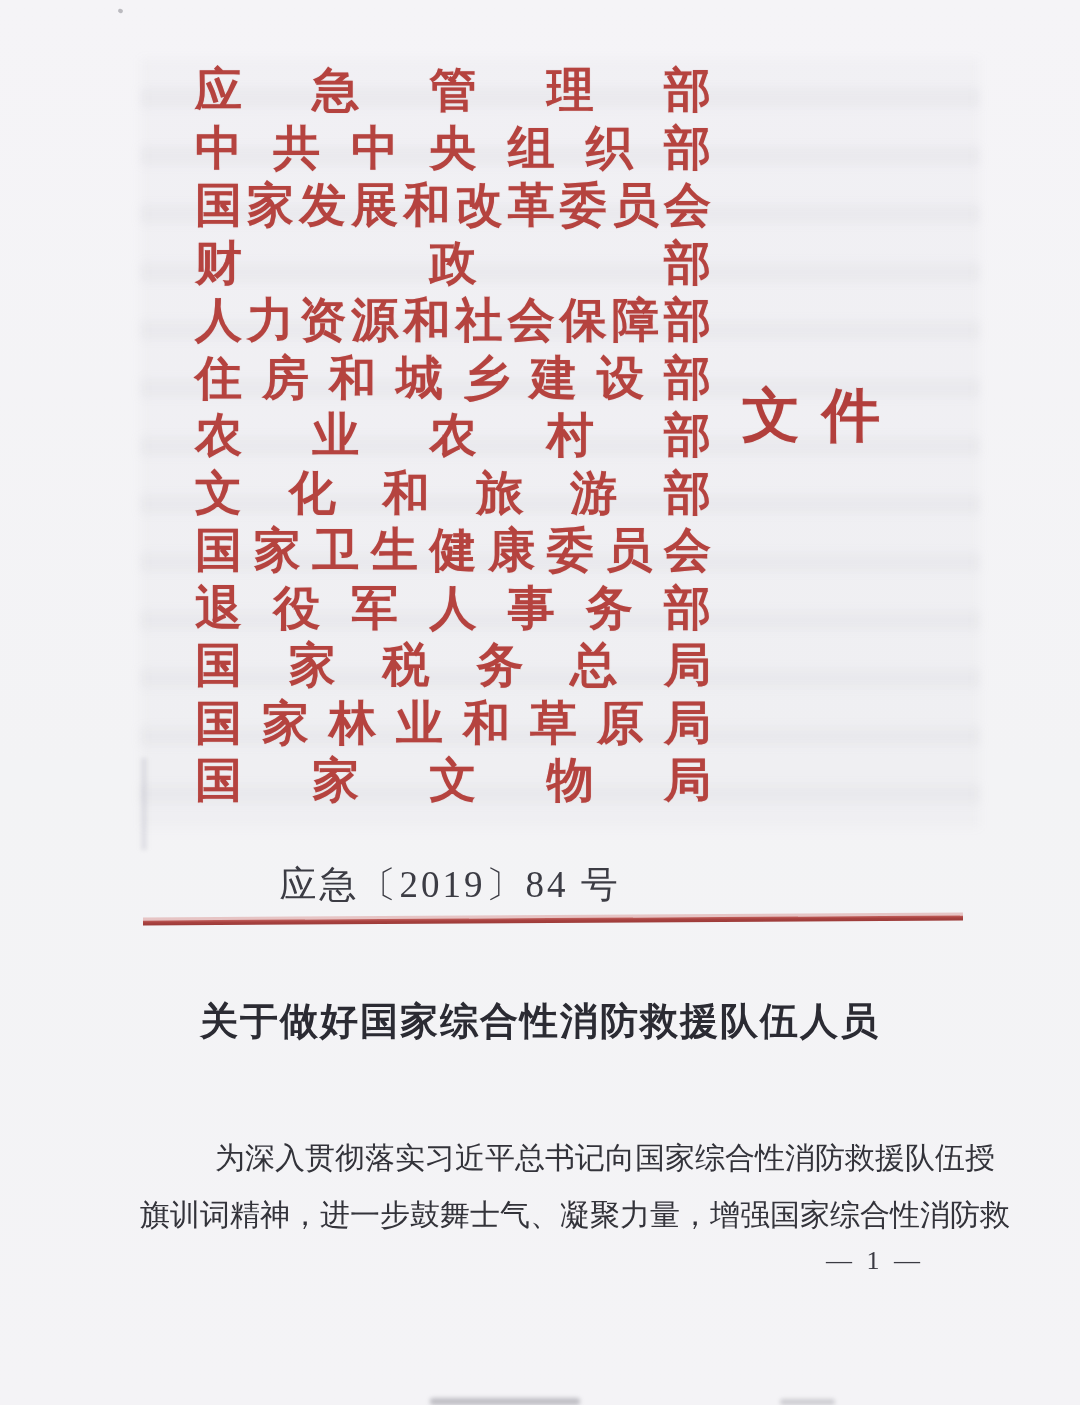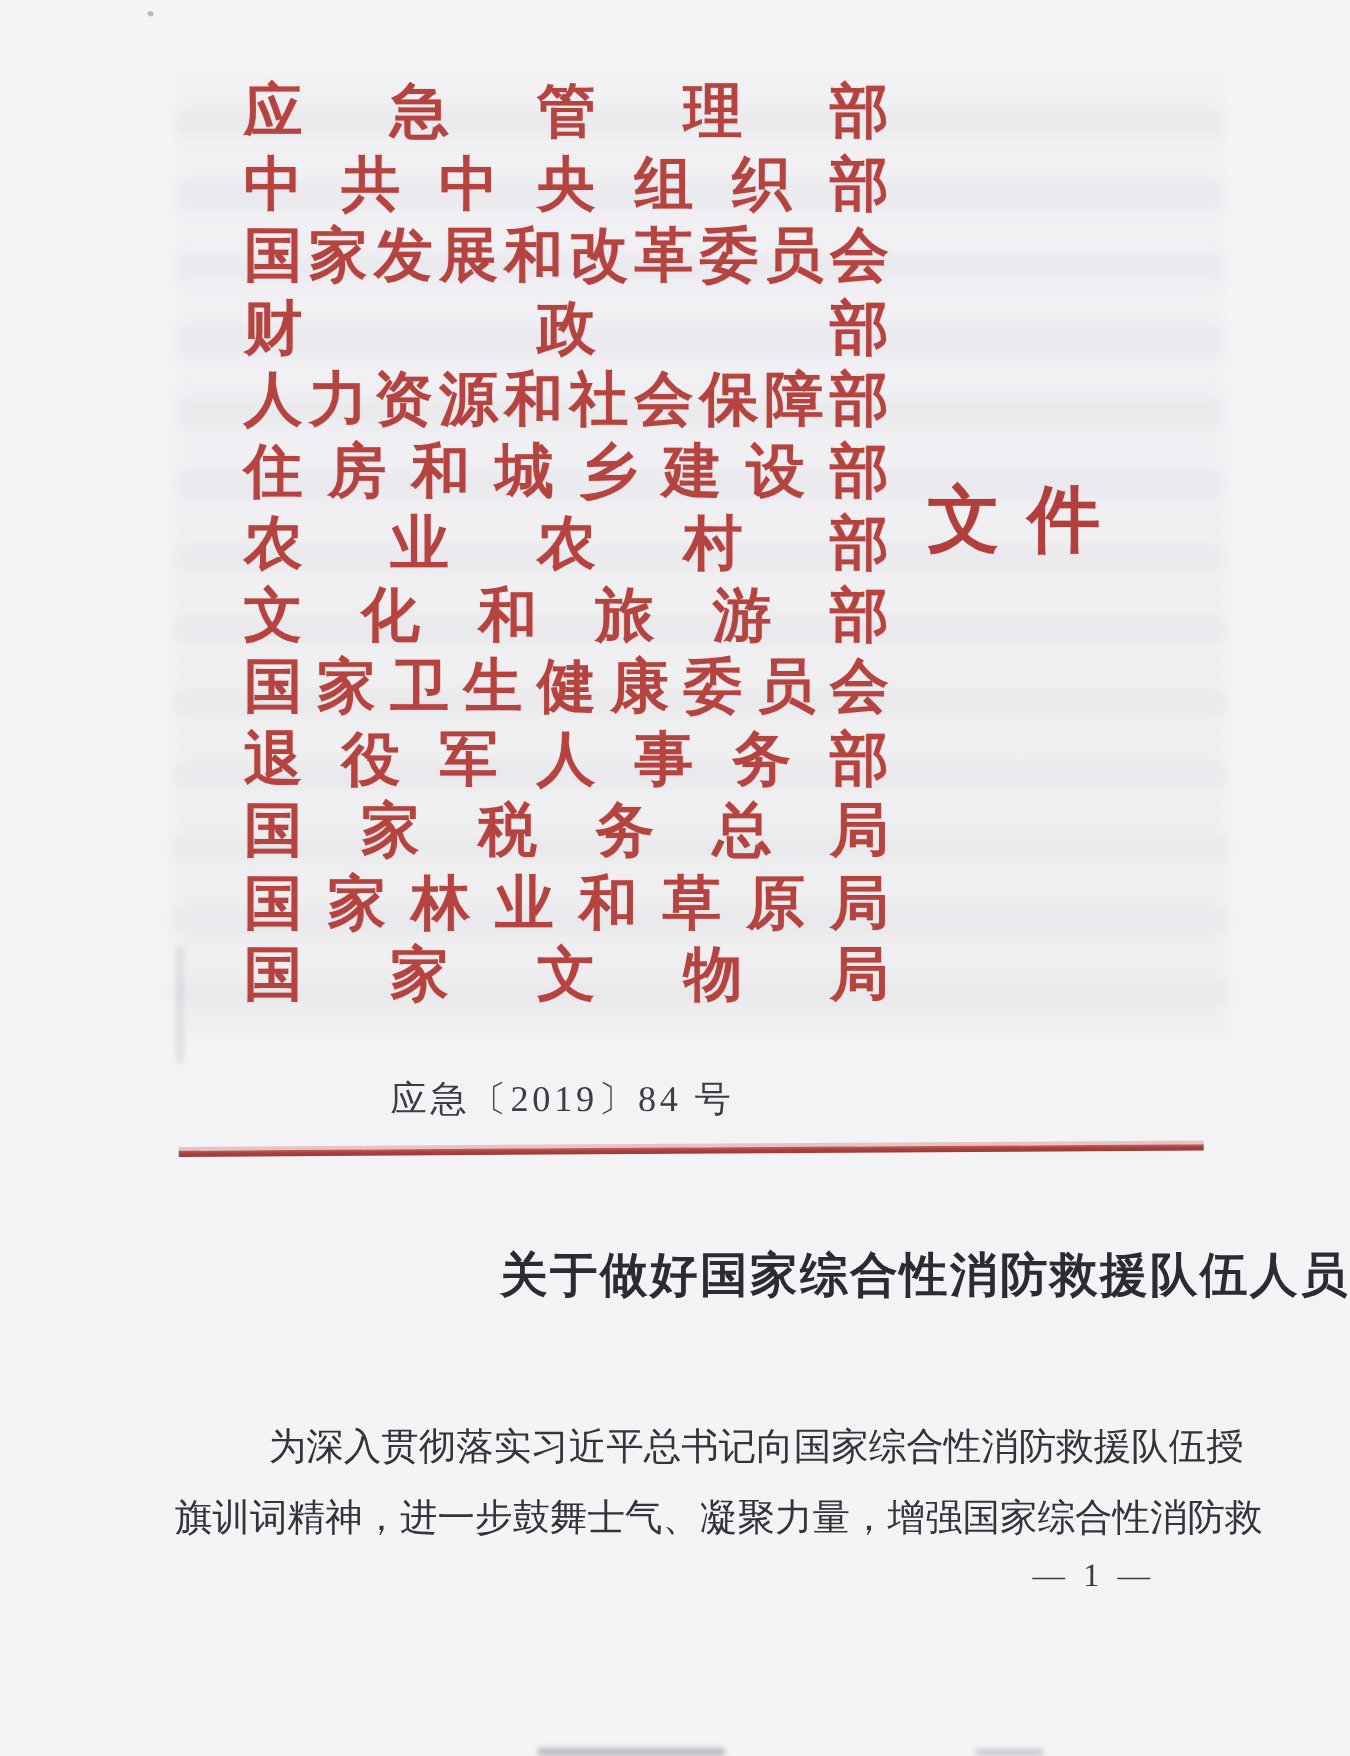--- a/index.html
+++ b/index.html
@@ -34,31 +34,31 @@
   .wenjian{
     position:absolute;left:742px;top:386px;width:138px;
     display:flex;justify-content:space-between;
     font-size:58px;font-weight:700;line-height:60px;
     color:#b23f3c;
     text-shadow:0 0 1px rgba(178,63,60,0.35);
   }
   .doc-number{
     position:absolute;left:0;top:860px;width:900px;
     text-align:center;
-    font-size:29px;color:#3c3c44;letter-spacing:3px;
+    font-size:37px;color:#3c3c44;letter-spacing:3px;
   }
   .red-line{
     position:absolute;left:143px;top:918px;width:820px;height:5px;
     background:linear-gradient(180deg,#c2605d 0%,#a8413f 45%,#9c3b39 100%);
     box-shadow:0 -3px 0 rgba(214,140,138,0.45);
     transform:rotate(-0.35deg);
   }
   .title{
     position:absolute;left:0;top:990px;width:1080px;
-    text-align:right;
+    text-align:center;
     font-size:38px;font-weight:700;color:#2b2b33;
     line-height:63px;letter-spacing:2px;
   }
   .body-line{
     position:absolute;
     display:flex;justify-content:space-between;
     font-size:30px;color:#33333a;line-height:34px;
   }
   .body-line-1{left:215px;top:1141px;width:743px;}
   .body-line-2{left:140px;top:1198px;width:818px;}

